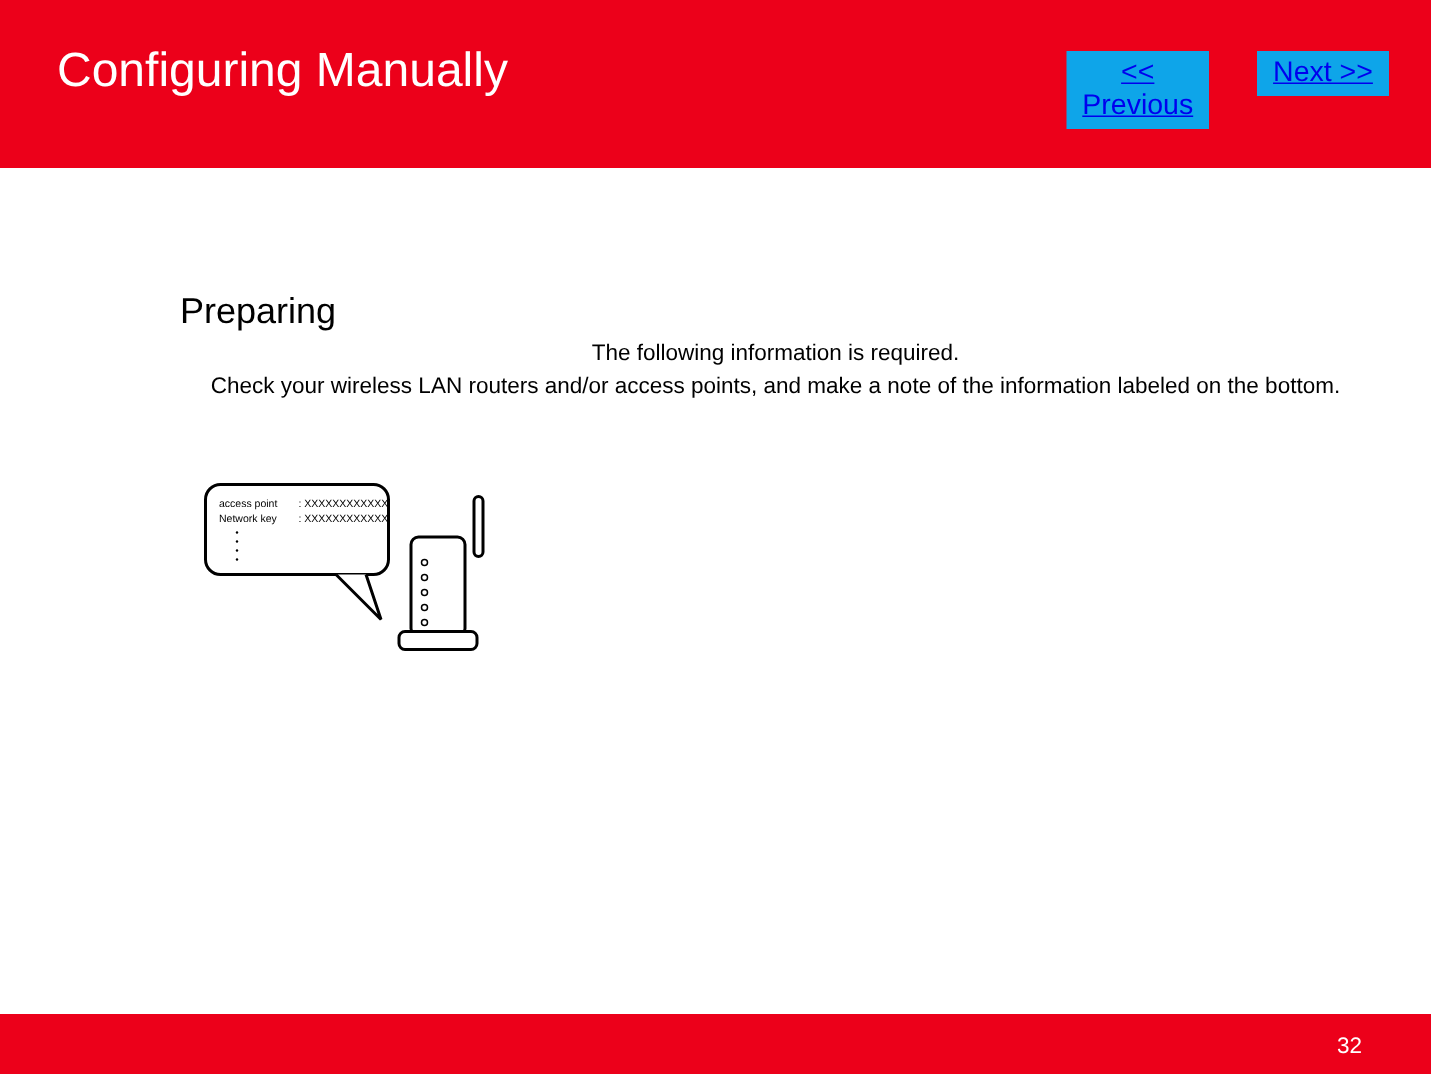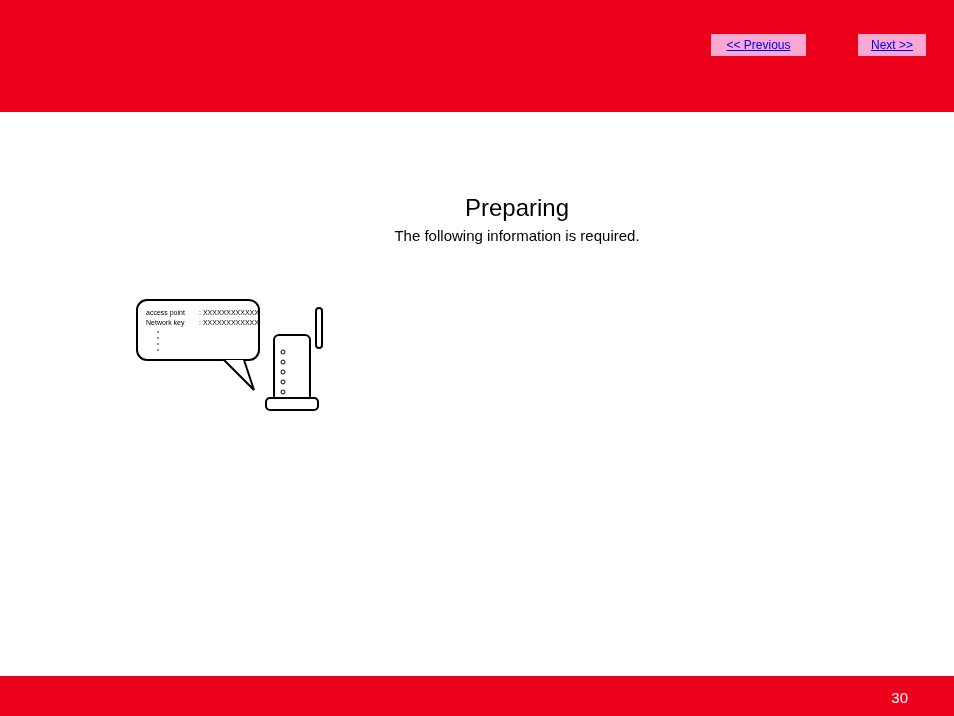--- a/index.html
+++ b/index.html
@@ -1,44 +1,46 @@
 <!DOCTYPE html>
 <html><head>
 <meta charset="utf-8">
 <style>
   html,body{margin:0;padding:0;font-family:"Segoe UI",Arial,sans-serif;background:#fff;color:#000;}
   .page{width:954px;height:716px;position:relative;overflow:hidden;}
   .header{background:#ec001a;height:112px;position:relative;}
   .title{position:absolute;left:38px;top:28px;color:#fff;font-size:32px;font-weight:300;}
-  .nav-btn{position:absolute;top:34px;background:#f9a8d4;color:#0000ee;font-size:12px;
+  .nav-btn{position:absolute;top:34px;background:#0ea5e9;color:#0000ee;font-size:19px;
            text-decoration:underline;padding:4px 8px;border:none;cursor:pointer;font-family:inherit;}
   .prev{right:148px;width:95px;text-align:center;}
-  .next{right:28px;width:68px;text-align:center;}
+  .next{right:28px;width:88px;text-align:center;}
   .content{padding:82px 40px 0 120px;}
-  .subhead{font-size:24px;font-weight:400;margin:0 0 4px 0;text-align:center;}
+  .subhead{font-size:24px;font-weight:400;margin:0 0 4px 0;}
   .para{font-size:15px;line-height:1.35;margin:0 0 2px 0;text-align:center;}
   .illus{margin:44px 0 40px 14px;width:200px;height:140px;position:relative;}
   .note{font-size:15px;line-height:1.35;margin-top:8px;max-width:760px;}
   .footer{position:absolute;bottom:0;left:0;right:0;height:40px;background:#ec001a;}
   .pg{position:absolute;right:46px;bottom:10px;color:#fff;font-size:15px;}
   
   .ap-txt{font-size:7px;font-family:Arial,sans-serif;}
 </style>
 </head>
 <body>
 
 <div class="page">
   <div class="header">
+    <div class="title">Configuring Manually</div>
     <button class="nav-btn prev">&lt;&lt; Previous</button>
     <button class="nav-btn next">Next &gt;&gt;</button>
   </div>
 
   <div class="content">
     <h2 class="subhead">Preparing</h2>
     <p class="para">The following information is required.</p>
+    <p class="para">Check your wireless LAN routers and/or access points, and make a note of the information labeled on the bottom.</p>
 
     <div class="illus">
       <svg width="200" height="140" viewBox="0 0 200 140">
 
         <rect x="3" y="10" width="122" height="60" rx="10" ry="10" fill="#fff" stroke="#000" stroke-width="2"></rect>
         <text class="ap-txt" x="12" y="25">access point</text>
         <text class="ap-txt" x="65" y="25">: XXXXXXXXXXXX</text>
         <text class="ap-txt" x="12" y="35">Network key</text>
         <text class="ap-txt" x="65" y="35">: XXXXXXXXXXXX</text>
         <circle cx="24" cy="42" r="0.8"></circle>
@@ -57,15 +59,15 @@
         <circle cx="149" cy="72" r="2" fill="none" stroke="#000"></circle>
         <circle cx="149" cy="82" r="2" fill="none" stroke="#000"></circle>
         <circle cx="149" cy="92" r="2" fill="none" stroke="#000"></circle>
         <circle cx="149" cy="102" r="2" fill="none" stroke="#000"></circle>
       </svg>
     </div>
 
   </div>
 
   <div class="footer">
-    <div class="pg">30</div>
+    <div class="pg">32</div>
   </div>
 </div>
 
 </body></html>

